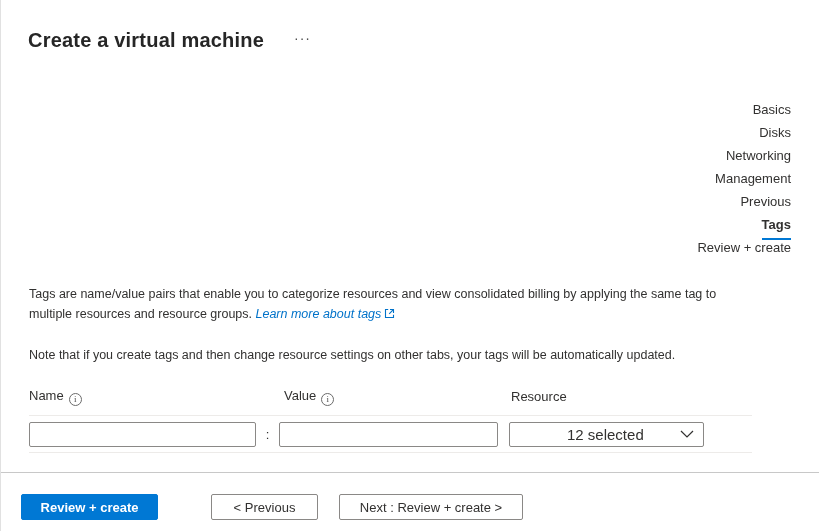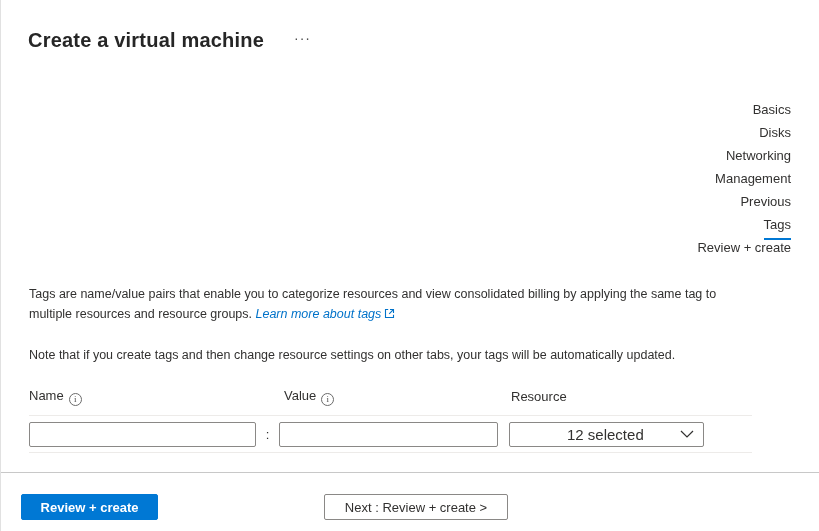--- a/index.html
+++ b/index.html
@@ -25,21 +25,21 @@
     border-left:1px solid #e1e1e1;
     background:#fff;
   }
   
   .hdr{padding:6px 0 0 27px;display:flex;align-items:flex-start;margin-top:23px;}
   .hdr-title{font-size:20px;font-weight:700;color:var(--title);letter-spacing:.2px;}
   .hdr-more{margin-left:26px;color:#4d4d4d;font-size:14px;letter-spacing:1px;cursor:pointer;line-height:1;padding:2px 4px;}
   
   .tabs{display:flex;margin:50px 0 0 28px;align-items:flex-end;flex-direction:column;}
   .tab{font-size:13px;color:var(--text);margin-right:28px;padding-bottom:6px;border-bottom:2px solid transparent;cursor:pointer;white-space:nowrap;}
-  .tab.active{font-weight:400;border-bottom-color:var(--primary);}
+  .tab.active{font-weight:700;border-bottom-color:var(--primary);}
   
   .desc{margin:21px 28px 0 28px;width:715px;font-size:12.5px;line-height:1.6;color:var(--text);}
   .link{color:var(--link);text-decoration:none;cursor:pointer;font-style:italic;}
   .ext-icon{display:inline-block;vertical-align:-1px;margin-left:3px;}
   .note{margin:23px 28px 0 28px;font-size:12.5px;color:var(--text);}
   
   .tagtable{margin:24px 0 0 28px;width:723px;}
   .t-head{display:flex;align-items:center;padding-bottom:9px;border-bottom:1px solid var(--divider);justify-content:space-between;}
   .t-col-name{width:255px;}
   .t-col-value{width:227px;}
@@ -58,21 +58,21 @@
     display:flex;align-items:center;justify-content:space-between;padding:0 9px;cursor:pointer;
   }
   .dd-text{font-size:15px;color:var(--text);margin-left:48px;}
   .chev{display:flex;}
   
   .footer{position:absolute;left:0;right:0;bottom:0;height:59px;border-top:1px solid var(--footer_divider);background:#fff;}
   .btn{position:absolute;top:21px;height:26px;font-family:"Liberation Sans",sans-serif;font-size:13px;border-radius:2px;cursor:pointer;}
   .btn-primary{left:20px;width:137px;background:var(--primary);color:#fff;border:1px solid var(--primary);font-weight:700;}
   .btn-secondary{background:#fff;color:var(--text);border:1px solid var(--border_input);}
   .btn-prev{left:210px;width:107px;}
-  .btn-next{left:323px;width:184px;}
+  .btn-next{left:338px;width:184px;}
 </style>
 </head>
 <body>
 
 <div class="page">
 
   <div class="hdr">
     <span class="hdr-title">Create a virtual machine</span>
     <span class="hdr-more">···</span>
   </div>
@@ -120,16 +120,17 @@
           <svg width="14" height="8" viewBox="0 0 14 8">
               <polyline points="1,1 7,7 13,1" fill="none" stroke="#323130" stroke-width="1.2"></polyline>
             </svg>
         </span>
       </div>
     </div>
   </div>
 
   <div class="footer">
     <button class="btn btn-primary">Review + create</button>
+    <button class="btn btn-secondary btn-prev">&lt; Previous</button>
     <button class="btn btn-secondary btn-next">Next : Review + create &gt;</button>
   </div>
 
 </div>
 
 </body></html>

